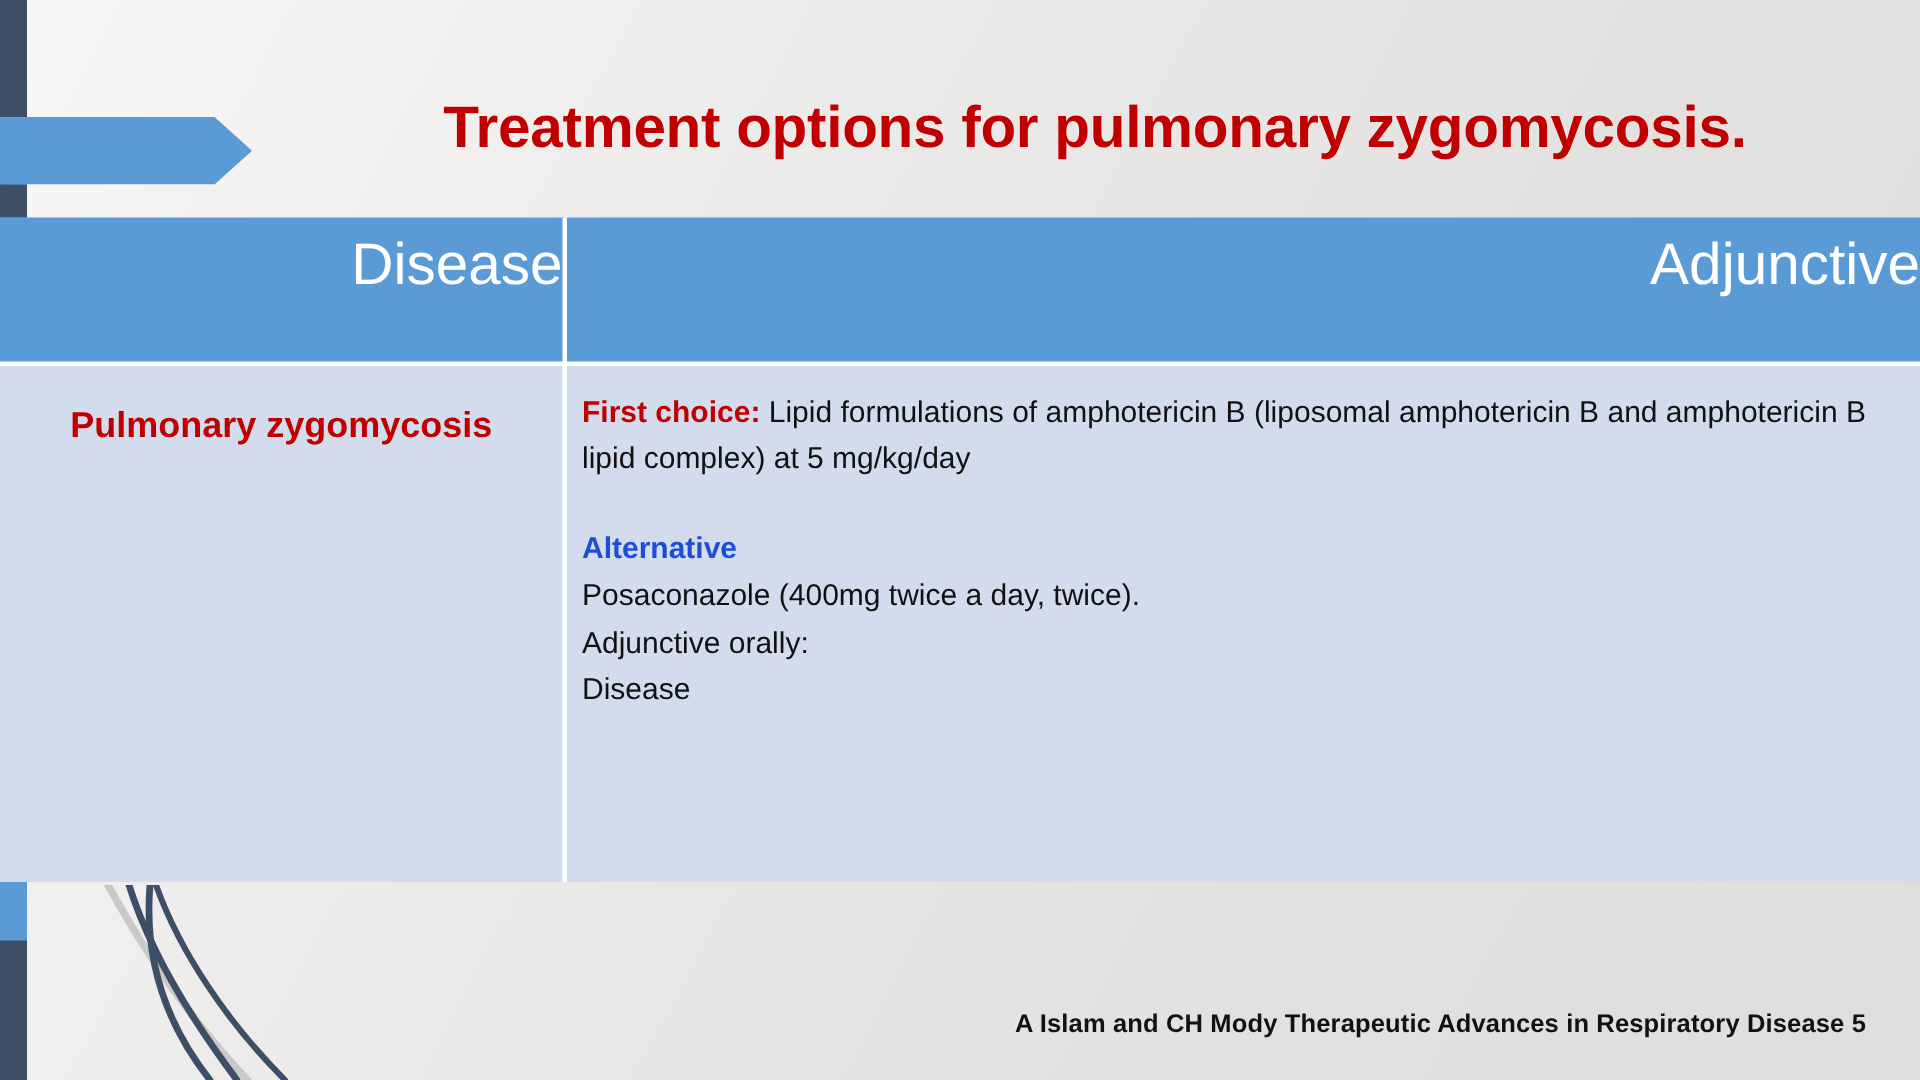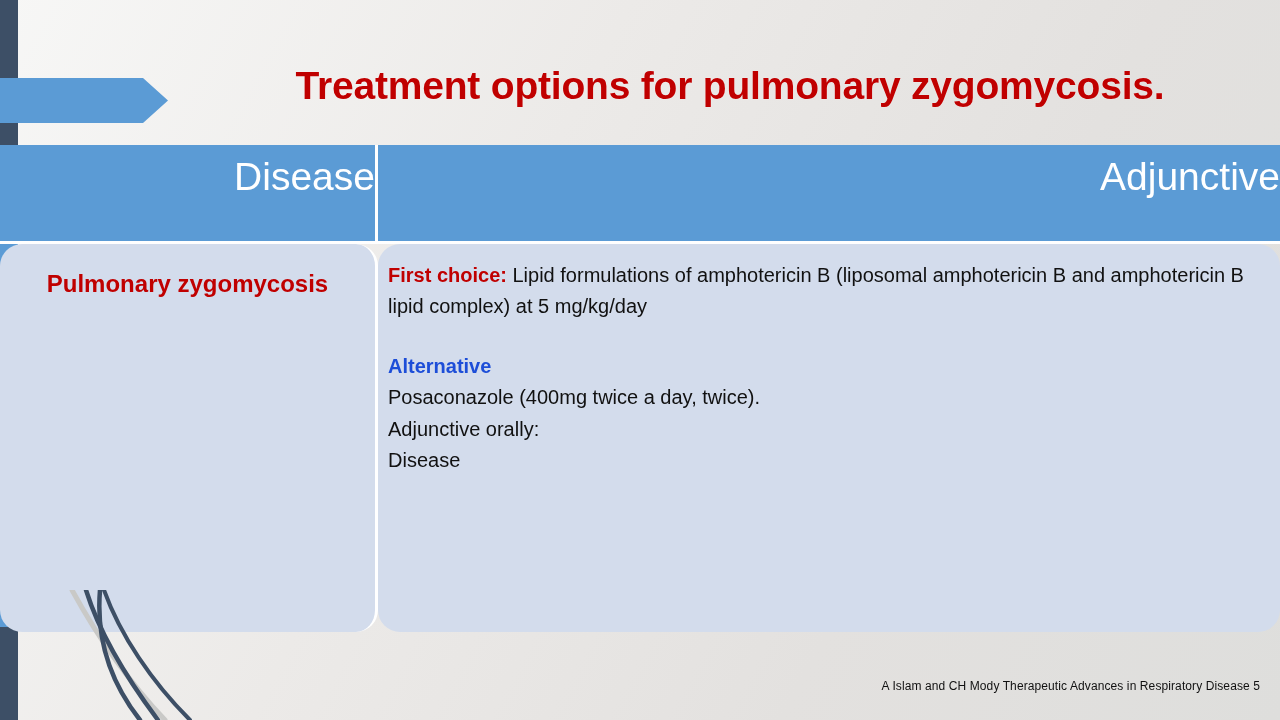--- a/index.html
+++ b/index.html
@@ -107,23 +107,22 @@
     padding: 10px 0 0 14px;
     border-right: 3px solid #ffffff;
     border-bottom: 3px solid #ffffff;
   }
   .tbl th.last { border-right: none; }
 
   .tbl td {
     background: #d3dcec;
     vertical-align: top;
     border-right: 3px solid #ffffff;
-    height: 388px;
+    height: 344px;
     padding: 0;
-    border-radius: 22px;
   }
   .tbl td.last { border-right: none; }
 
   .cell-disease {
     padding: 21px 18px 0 18px;
     text-align: center;
     font-size: 24px;
     font-weight: bold;
     line-height: 1.62;
     color: #c00000;
@@ -145,24 +144,24 @@
   }
   .cell-treatment .spacer {
     display: block;
     height: 28px;
   }
   .para { margin: 0; }
 
   
   .footer-cite {
     position: absolute;
-    right: 20px;
+    right: 36px;
     bottom: 27px;
-    font-size: 12px;
-    font-weight: normal;
+    font-size: 17px;
+    font-weight: bold;
     color: #111111;
     letter-spacing: 0.1px;
     white-space: nowrap;
   }
 </style>
 </head>
 <body>
 
 <div class="slide">
 

